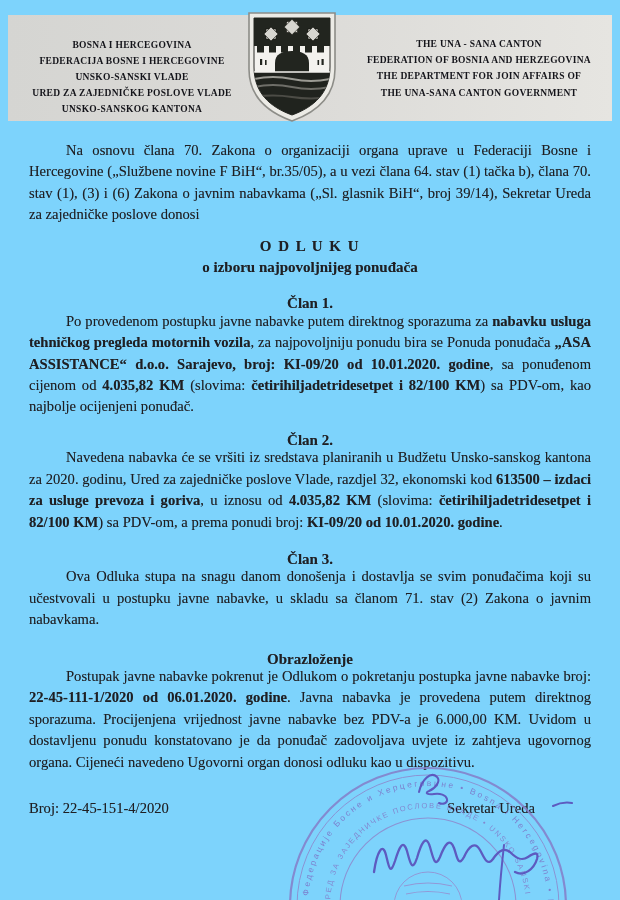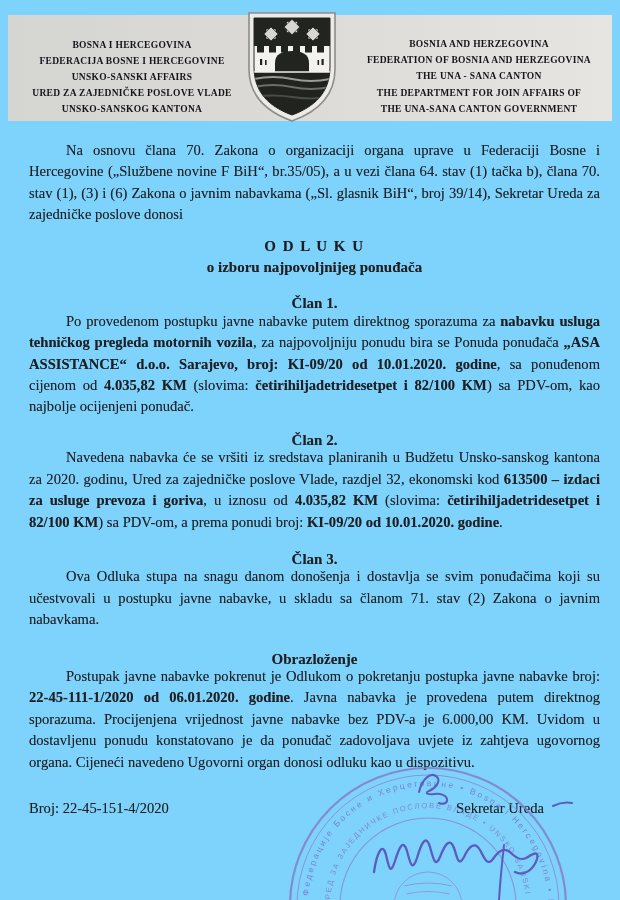--- a/index.html
+++ b/index.html
@@ -7,21 +7,21 @@
         font-family:"Liberation Serif",serif;color:#1f1f23;}
   
   .band{position:absolute;left:8px;right:8px;top:15px;height:106px;
         background:linear-gradient(90deg,#d5d5d2 0%,#dbdad7 45%,#e6e5e1 100%);}
   .hdr{position:absolute;text-align:center;font-weight:bold;font-size:9.5px;
        line-height:16px;letter-spacing:.3px;color:#14141a;}
   .hdr-left{left:18px;top:37px;width:228px;}
   .hdr-right{left:358px;top:36px;width:242px;line-height:16.2px;}
   .coa{position:absolute;left:247px;top:11px;width:90px;height:112px;}
   
-  .body{position:absolute;left:29px;right:20px;top:0;font-size:14.6px;line-height:21.4px;
+  .body{position:absolute;left:29px;right:29px;top:0;font-size:14.6px;line-height:21.4px;
         text-align:justify;text-shadow:0 0 .3px rgba(40,40,40,.45);}
   .para{margin:0;text-indent:37px;}
   .doc-title{margin-top:10px;text-align:center;font-weight:bold;font-size:15px;letter-spacing:1.5px;}
   .doc-subtitle{text-align:center;font-weight:bold;font-size:15px;}
   .h{font-weight:bold;font-size:15px;text-align:center;margin:15px 0 -4px;}
   .h.mt12{margin-top:12px}.h.mt16{margin-top:16px}.h.mt14{margin-top:18px}
   .b{font-weight:bold;}
   
   .footer{margin-top:24px;display:flex;line-height:22px;text-align:left;}
   .f-left{white-space:nowrap;}
@@ -32,21 +32,21 @@
 </head>
 <body>
 
 <div class="page">
 
   <div class="band"></div>
 
   <div class="hdr hdr-left">
     <div>BOSNA I HERCEGOVINA</div>
     <div>FEDERACIJA BOSNE I HERCEGOVINE</div>
-    <div>UNSKO-SANSKI AFFAIRS</div>
+    <div>UNSKO-SANSKI VLADE</div>
     <div>URED ZA ZAJEDNIČKE POSLOVE VLADE</div>
     <div>UNSKO-SANSKOG KANTONA</div>
   </div>
 
   <svg class="coa" viewBox="0 0 90 112">
     <path d="M2 2 H88 V58 C88 86 70 101 45 110 C20 101 2 86 2 58 Z" fill="#ecebe6" stroke="#8d8d88" stroke-width="1.6"></path>
     <defs>
       <path id="coaInner" d="M7 7 H83 V56 C83 82 67 96 45 104 C23 96 7 82 7 56 Z"></path>
       <clipPath id="coaClip">
           <use href="#coaInner"></use>
@@ -80,23 +80,22 @@
       <rect x="70.5" y="49" width="1.6" height="5" fill="#22251f"></rect>
       <rect x="7" y="61" width="76" height="44" fill="#20231e"></rect>
       <path d="M7 61 H83" stroke="#f3f2ee" stroke-width="1.6" fill="none"></path>
       <path d="M7 68 Q26 64 45 68 T83 68" stroke="#9b9b94" stroke-width="2" fill="none"></path>
       <path d="M7 76 Q26 72 45 76 T83 76" stroke="#6e6e68" stroke-width="2" fill="none"></path>
       <path d="M7 86 Q26 83 45 86 T83 86" stroke="#4c4c46" stroke-width="2" fill="none"></path>
     </g>
   </svg>
 
   <div class="hdr hdr-right">
-    <div>BOSNIA AND HERZEGOVINA</div>
+    <div>THE UNA - SANA CANTON</div>
     <div>FEDERATION OF BOSNIA AND HERZEGOVINA</div>
-    <div>THE UNA - SANA CANTON</div>
     <div>THE DEPARTMENT FOR JOIN AFFAIRS OF</div>
     <div>THE UNA-SANA CANTON GOVERNMENT</div>
   </div>
 
   <div class="body">
     <p class="para" style="margin-top:140px"><span>Na osnovu člana 70. Zakona o organizaciji organa uprave u Federaciji Bosne i Hercegovine („Službene novine F BiH“, br.35/05), a u vezi člana 64. stav (1) tačka b), člana 70. stav (1), (3) i (6) Zakona o javnim nabavkama („Sl. glasnik BiH“, broj 39/14), Sekretar Ureda za zajedničke poslove donosi</span></p>
 
     <div class="doc-title">O D L U K U</div>
     <div class="doc-subtitle">o izboru najpovoljnijeg ponuđača</div>
 

